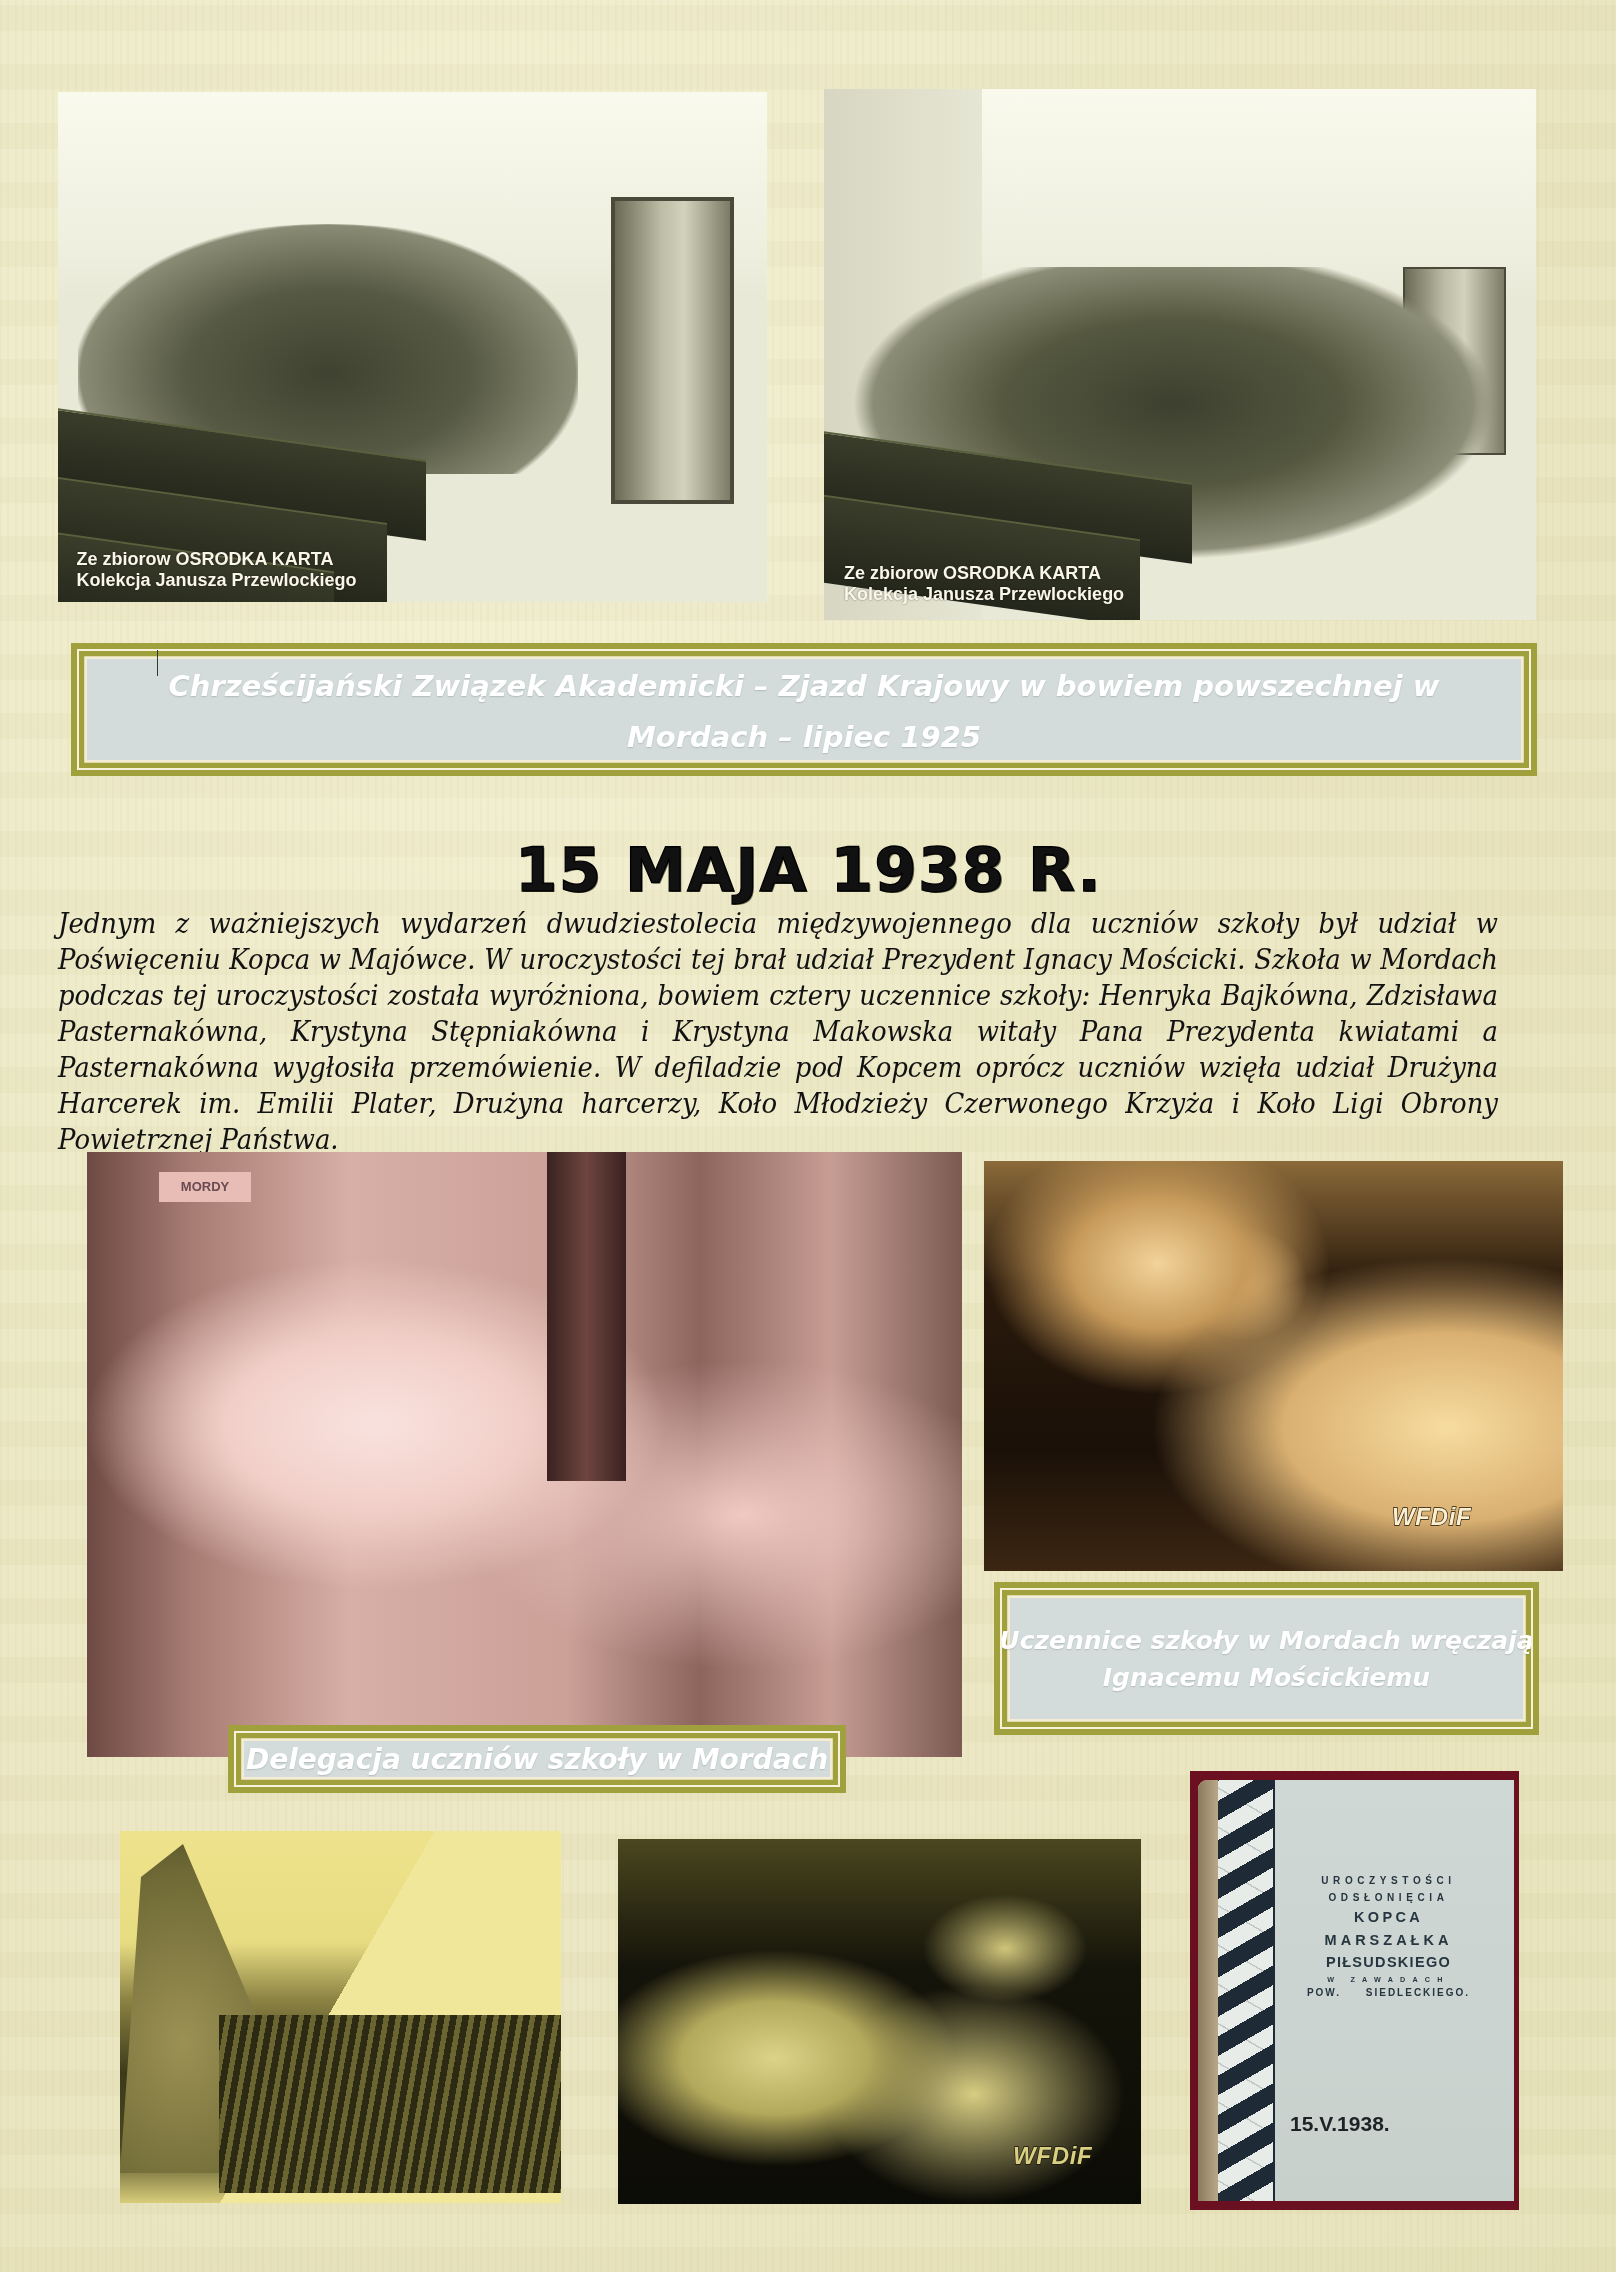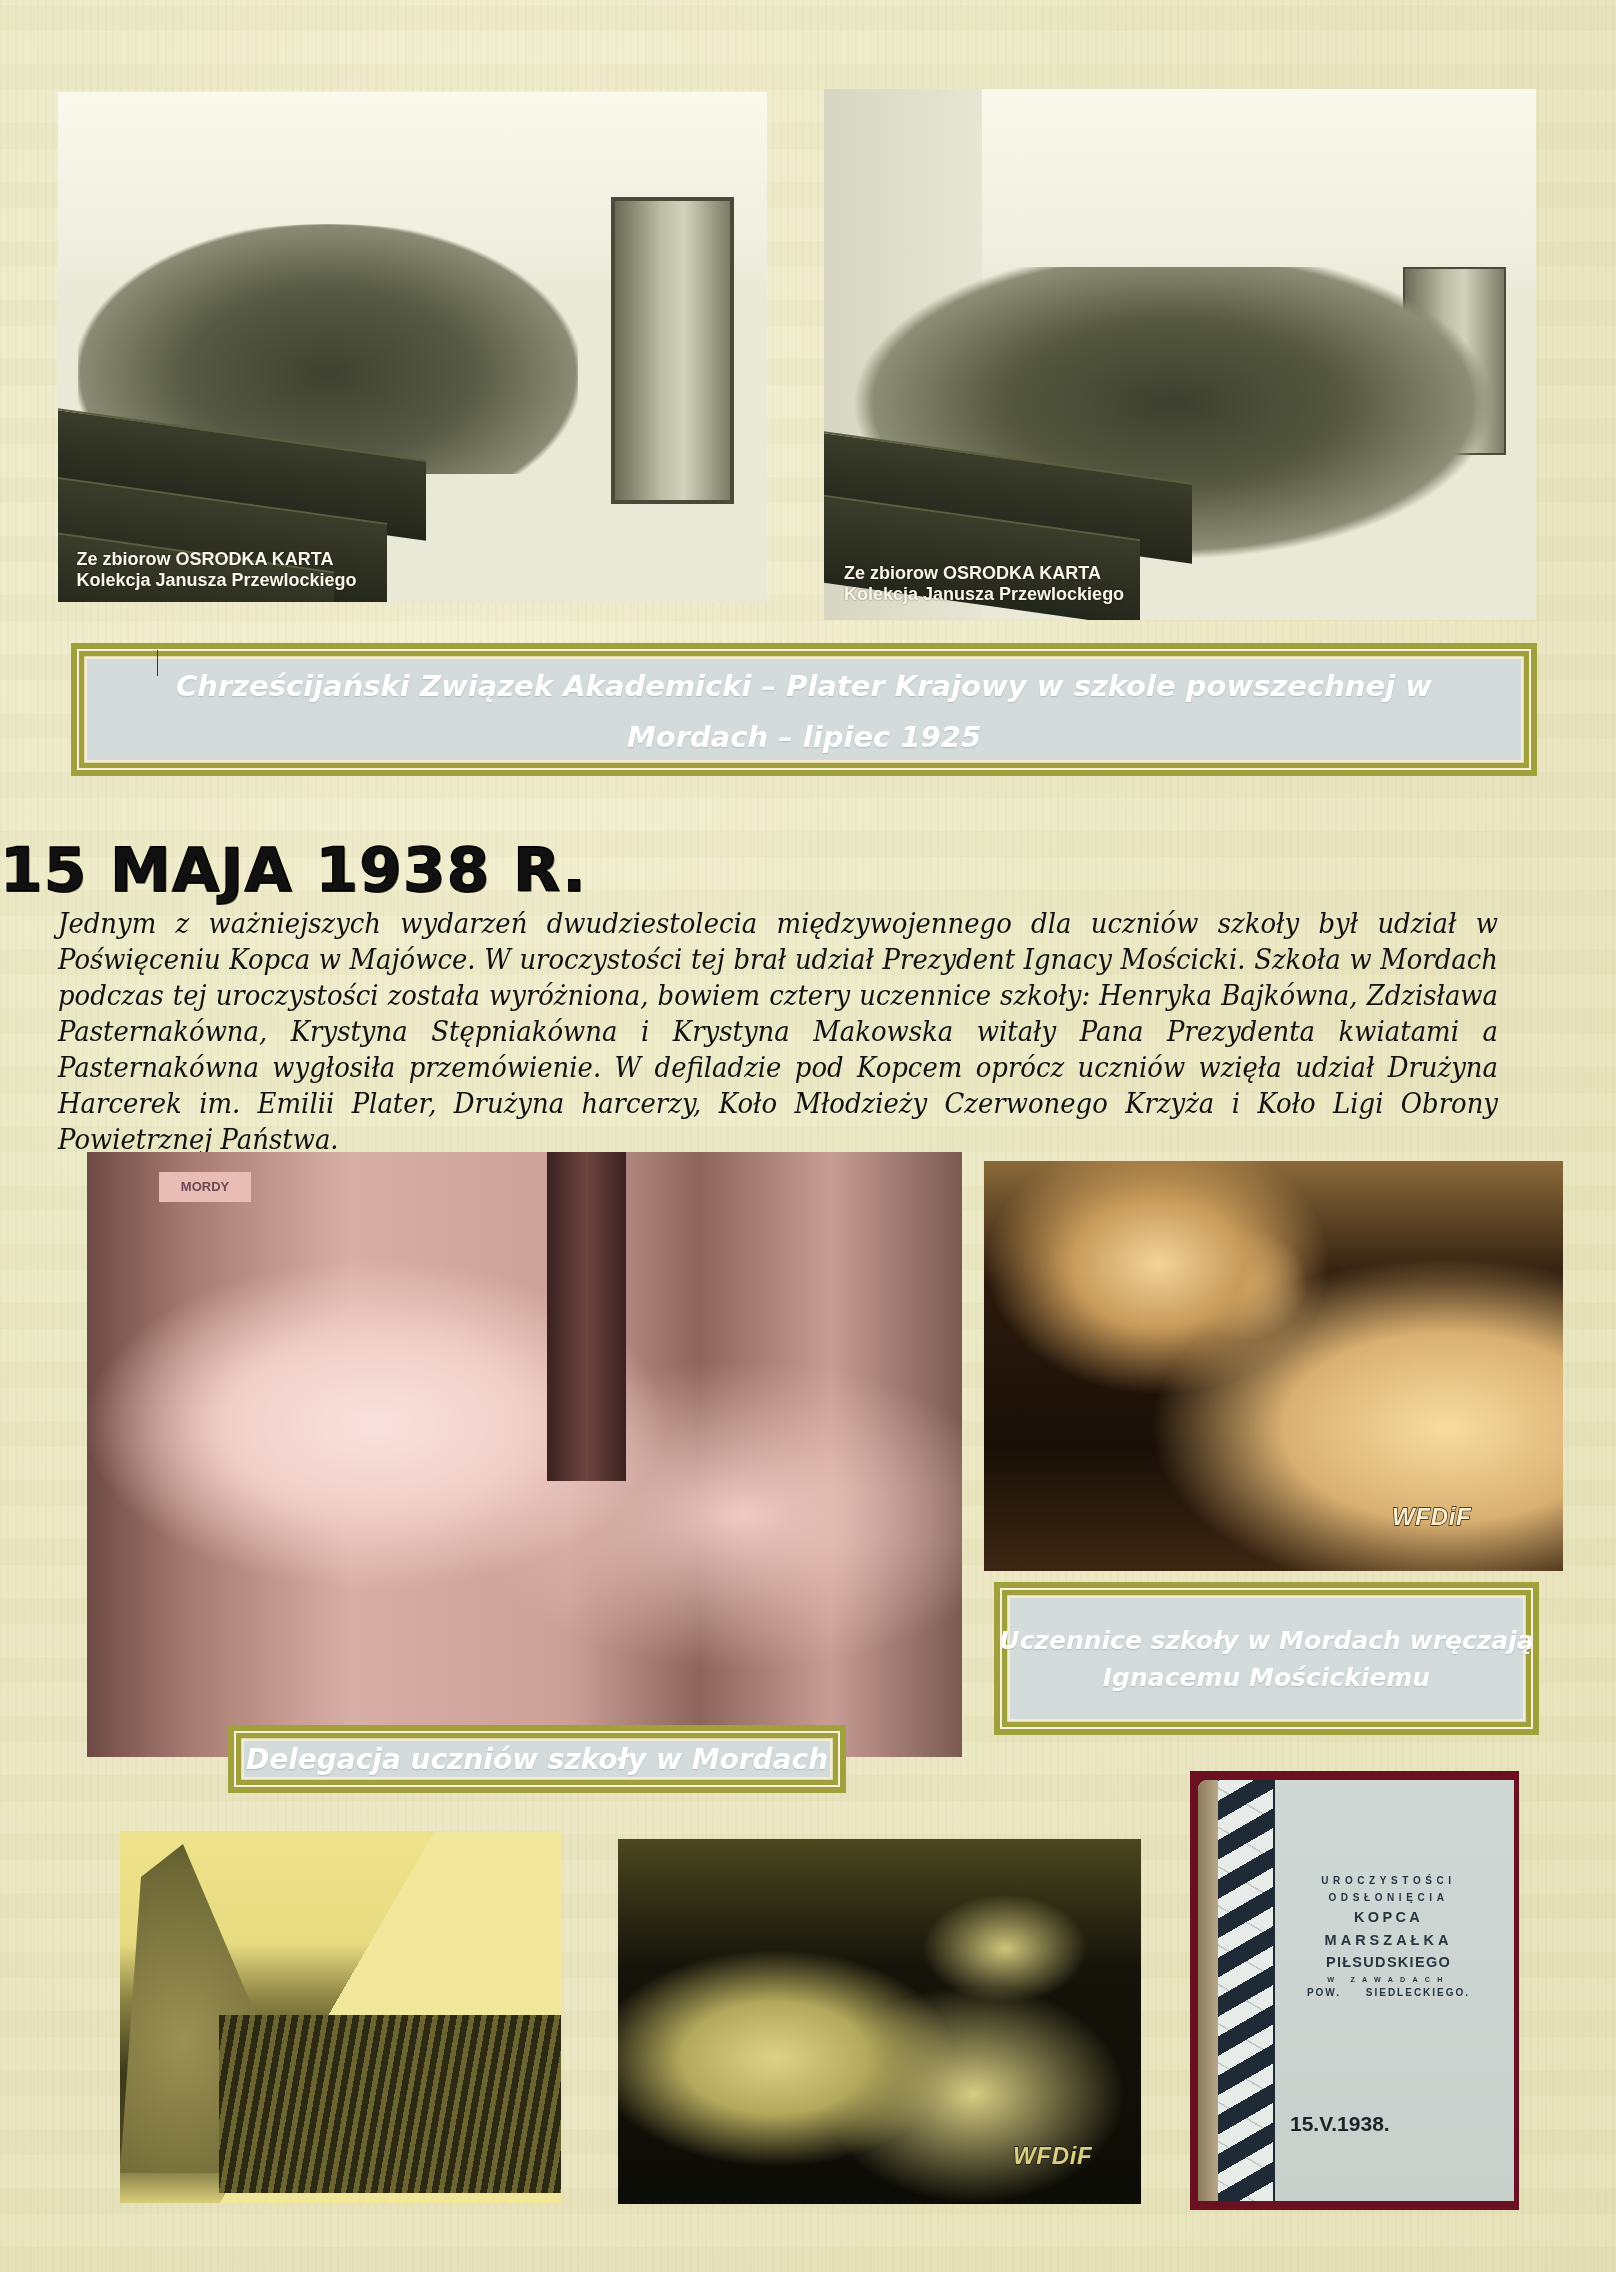--- a/index.html
+++ b/index.html
@@ -39,21 +39,21 @@
       outline: 2px solid #f8f1dc; outline-offset: -8px;
       box-shadow: inset 0 0 0 9.2px #a0a13c, inset 0 0 0 12px #f4ecd4;
       background: #d3dcdb;
       display: flex; align-items: center; justify-content: center; text-align: center;
     }
     .caption-box .cap {
       color: #ffffff; font-family: "DejaVu Sans", sans-serif; font-style: italic; font-weight: bold;
       text-shadow: 0 0.7px 1.3px rgba(120,130,130,0.35);
     }
     .heading {
-      position: absolute; left: 0; width: 100%; top: 834px; text-align: left;
+      position: absolute; left: 0; width: 100%; top: 834px; text-align: center;
       font-family: "DejaVu Sans", sans-serif; font-weight: bold; font-size: 61px; color: #111;
       transform: scaleX(1.0); letter-spacing: 1.3px;
       -webkit-text-stroke: 1.3px #000;
       text-shadow: 1.3px 1.3px 0 #6b6a50;
     }
     .body-text {
       position: absolute; left: 58px; top: 906px; width: 1500px;
       font-family: "DejaVu Serif", serif; font-style: italic; font-size: 27px; line-height: 36px;
       color: #121212; text-align: justify; text-align-last: left;
       transform: scaleX(0.96); transform-origin: left top;
@@ -83,21 +83,21 @@
   <div class="bench" style="left:0; top:368px; width:368px; height:79px; transform:skewY(8deg);"></div>
   <div class="bench" style="left:0; top:428px; width:316px; height:86px; transform:skewY(8deg);"></div>
   <div class="credit" style="left:20px; top:474px;">
     <div>Ze zbiorow OSRODKA KARTA</div>
     <div>Kolekcja Janusza Przewlockiego</div>
   </div>
 </div>
 
 <div class="caption-box" style="left:71px; top:643px; width:1466px; height:133px;">
   <div class="cap" style="font-size:29px; line-height:51px; padding-top:5.3px;">
-    <div>Chrześcijański Związek Akademicki – Plater Krajowy w szkole powszechnej w</div>
+    <div>Chrześcijański Związek Akademicki – Zjazd Krajowy w bowiem powszechnej w</div>
     <div>Mordach – lipiec 1925</div>
   </div>
 </div>
 <div style="position:absolute; left:157px; top:650px; width:1.3px; height:26px; background:#2c3a3a;"></div>
 
 <div class="heading">15 MAJA 1938 R.</div>
 
 <div class="body-text">Jednym z ważniejszych wydarzeń dwudziestolecia międzywojennego dla uczniów szkoły był udział w Poświęceniu Kopca w Majówce. W uroczystości tej brał udział Prezydent Ignacy Mościcki. Szkoła w Mordach podczas tej uroczystości została wyróżniona, bowiem cztery uczennice szkoły: Henryka Bajkówna, Zdzisława Pasternakówna, Krystyna Stępniakówna i Krystyna Makowska witały Pana Prezydenta kwiatami a Pasternakówna wygłosiła przemówienie.   W defiladzie pod Kopcem oprócz uczniów wzięła udział Drużyna Harcerek im. Emilii Plater, Drużyna harcerzy, Koło Młodzieży Czerwonego Krzyża i Koło Ligi Obrony Powietrznej Państwa.</div>
 
 <div class="photo" style="left:87px; top:1152px; width:875px; height:605px;

